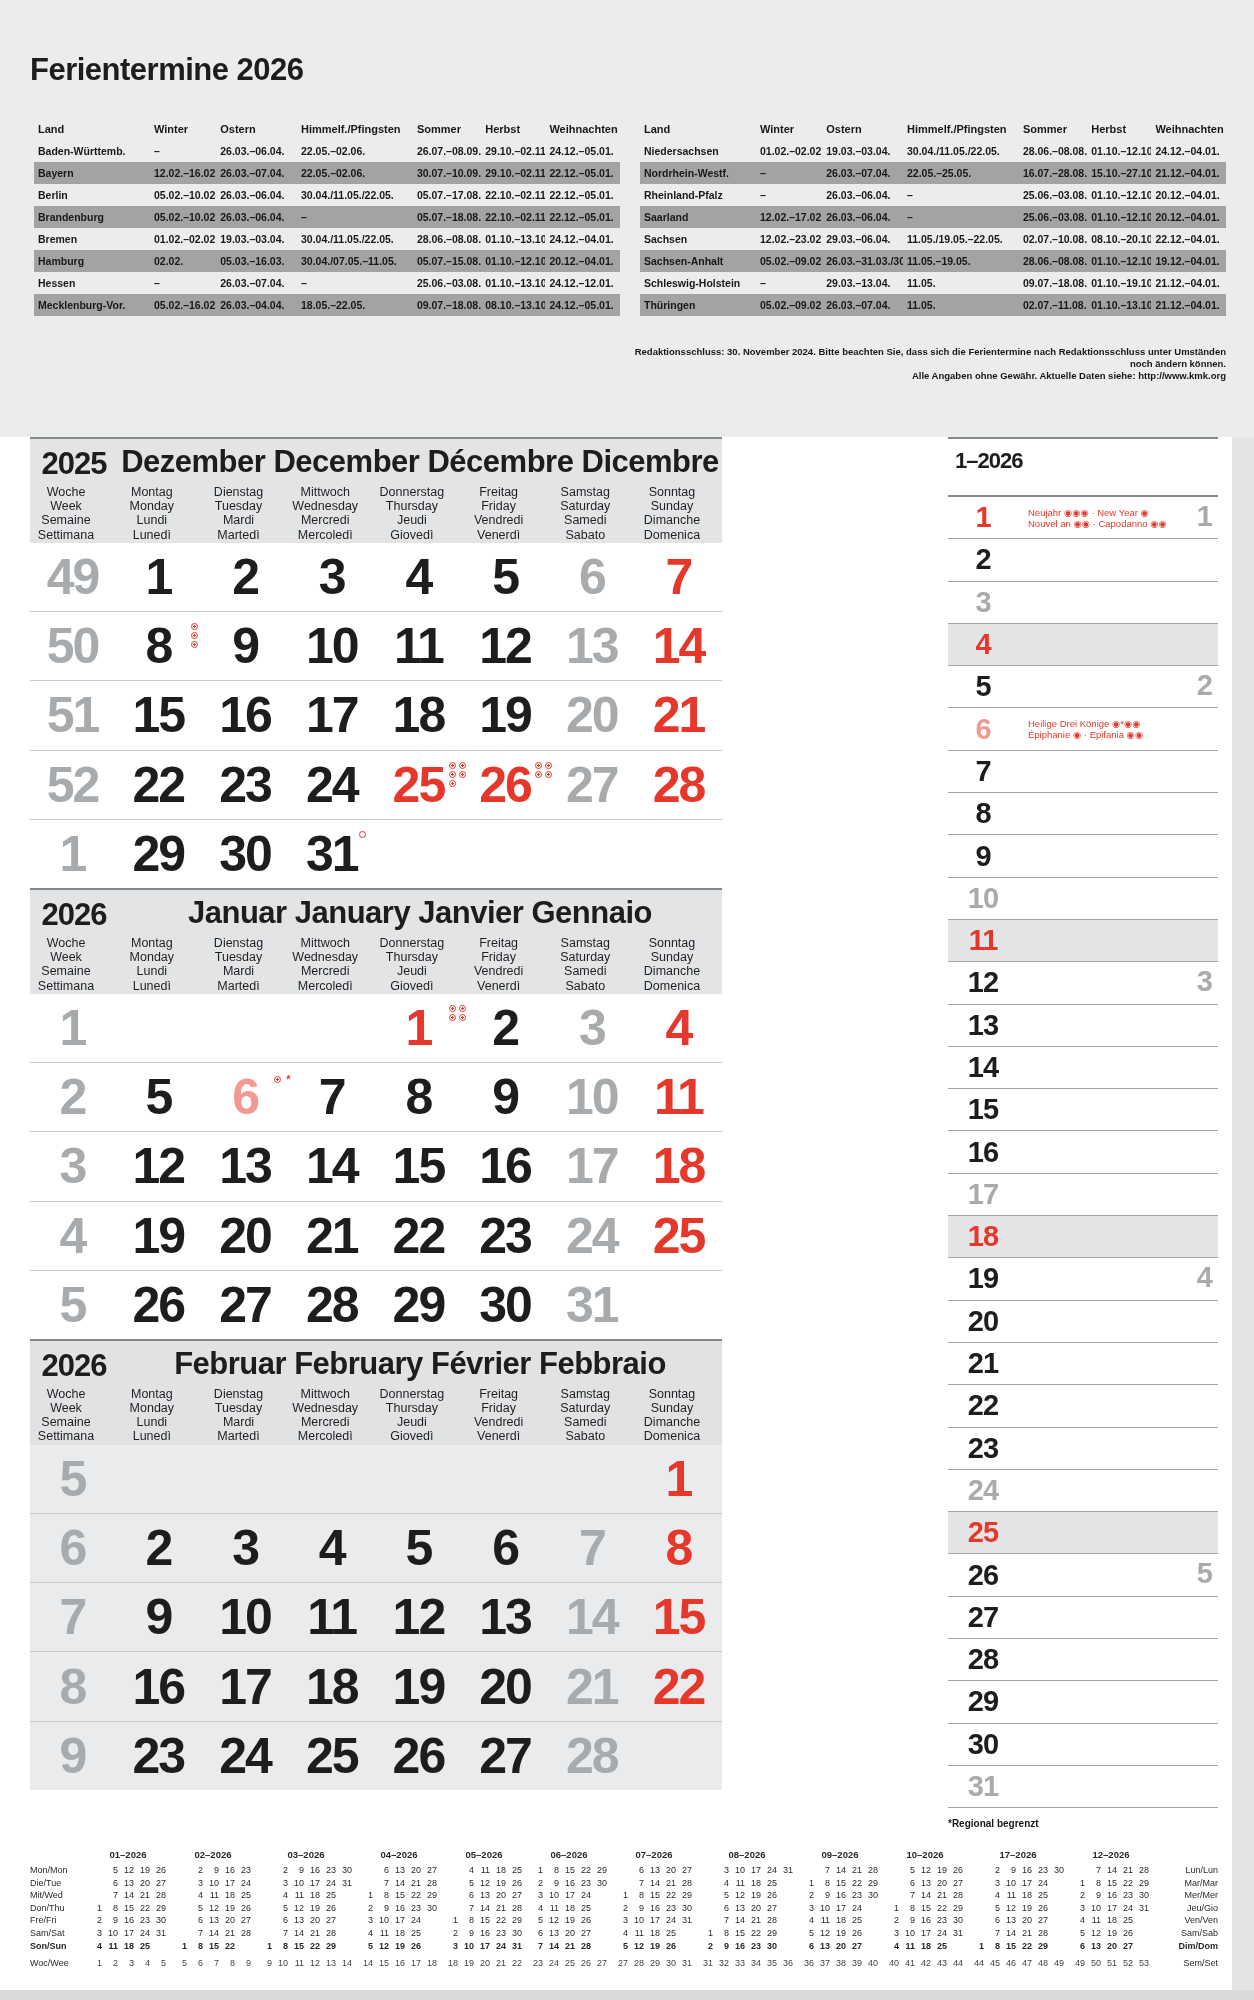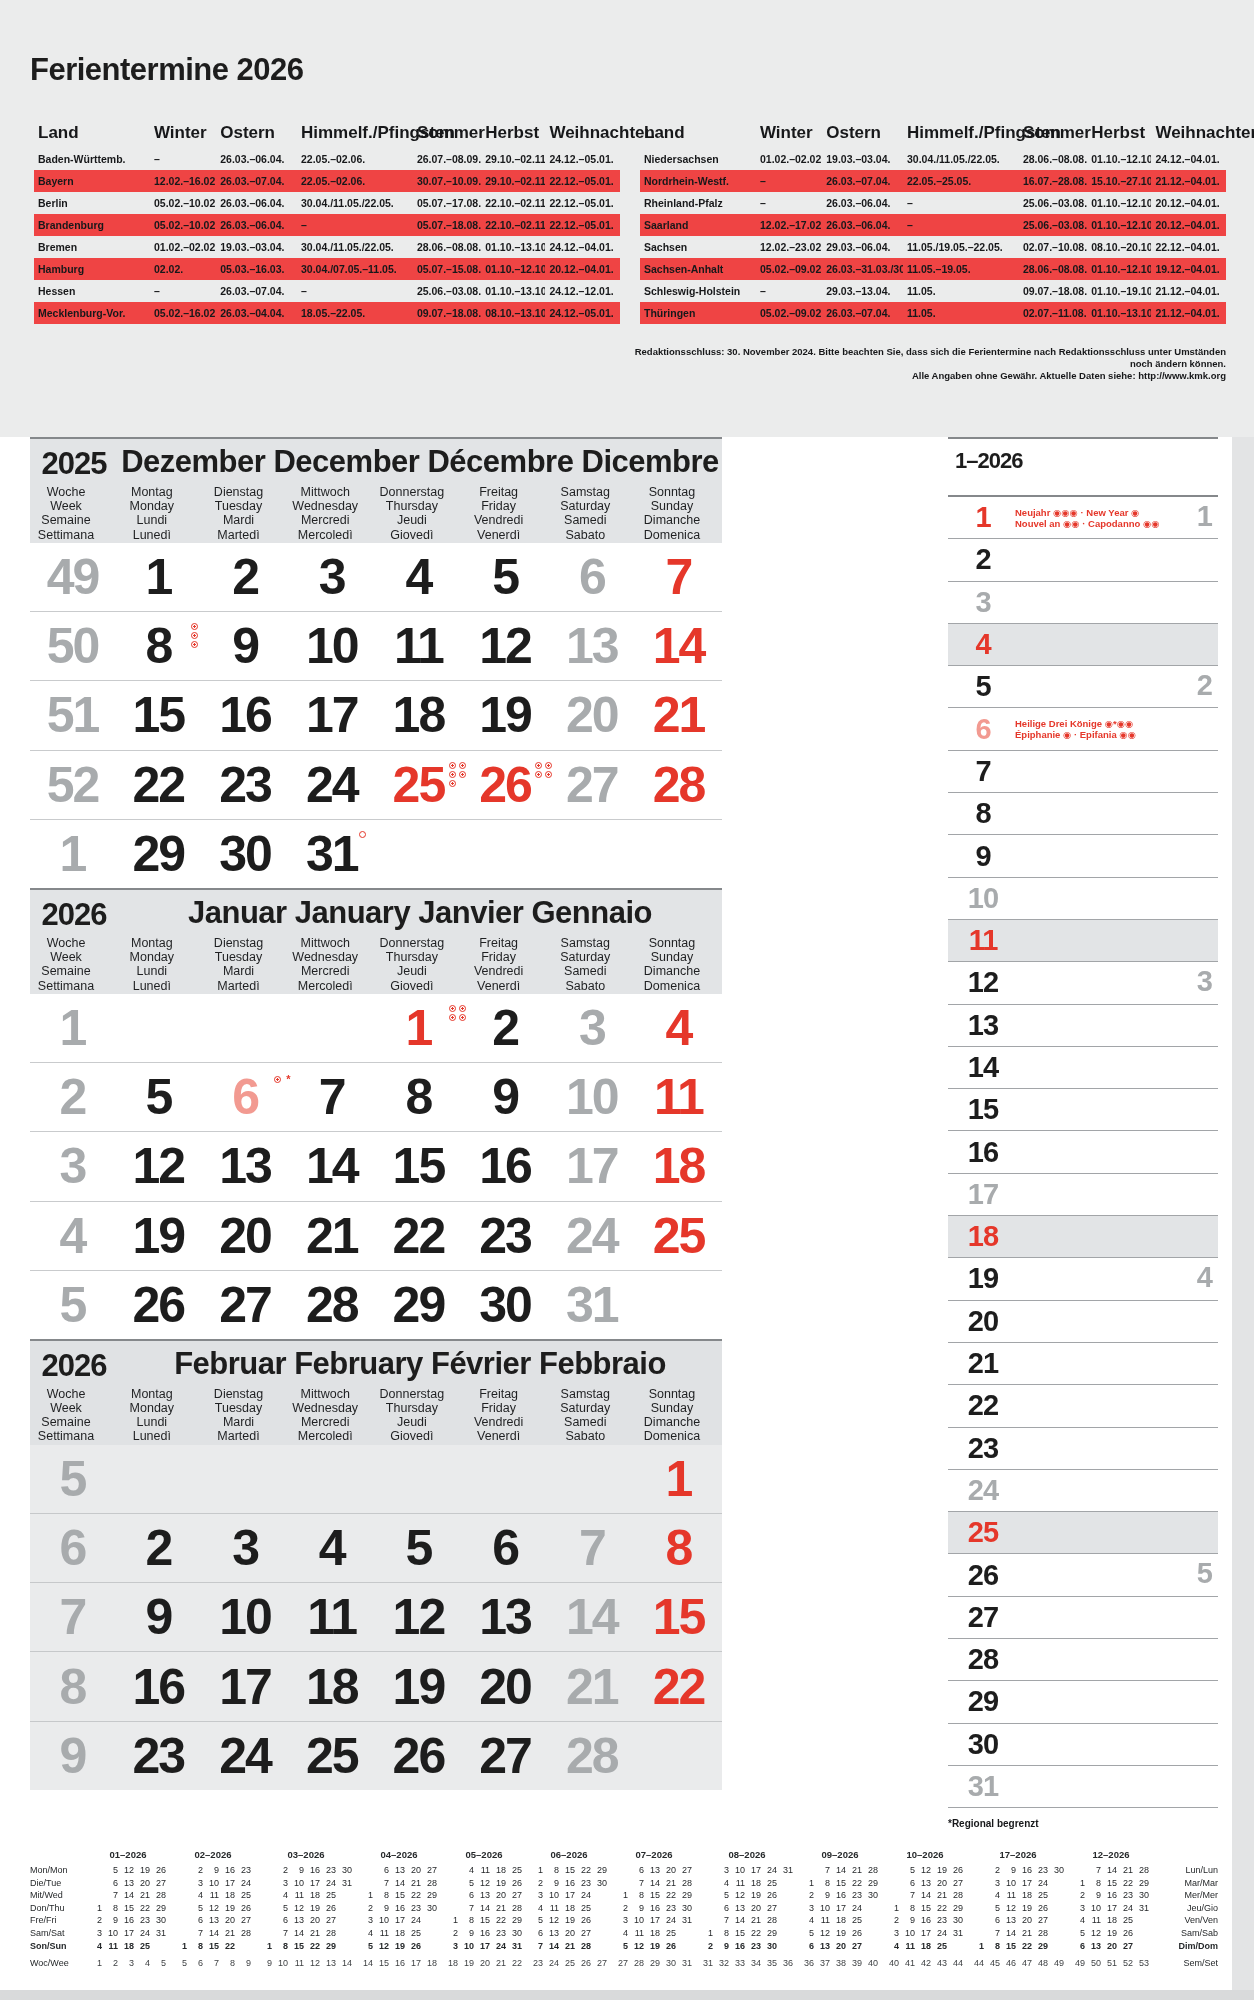--- a/index.html
+++ b/index.html
@@ -3,23 +3,23 @@
 <meta charset="utf-8">
 <style>
   html,body{margin:0;padding:0}
   body{width:1254px;height:2000px;position:relative;background:#ebecec;
        font-family:"Liberation Sans","DejaVu Sans",sans-serif;color:#1d1d1d;overflow:hidden}
   
   .topband{position:absolute;left:0;top:0;width:1254px;height:437px;background:#ebecec}
   .title{position:absolute;left:30px;top:52px;font-size:31px;font-weight:bold;letter-spacing:-0.5px}
   .tables{position:absolute;left:34px;top:118px;width:1192px;display:flex;gap:20px}
   table.ht{border-collapse:collapse;table-layout:fixed;width:586px;font-size:10.5px;font-weight:bold;color:#17181a}
-  .ht th{text-align:left;padding:5px 2px 5px 4px;font-size:17px;white-space:nowrap}
+  .ht th{text-align:left;padding:5px 2px 5px 4px;font-size:11px;white-space:nowrap}
   .ht td{padding:5px 2px 5px 4px;white-space:nowrap;overflow:hidden}
-  .ht tr.z{background:#ef4444}
+  .ht tr.z{background:#a3a3a3}
   .footnote{position:absolute;left:630px;top:346px;width:596px;text-align:right;
             font-size:9.5px;font-weight:bold;line-height:12px;color:#17181a}
   
   .sheet{position:absolute;left:0;top:437px;width:1232px;height:1553px;background:#ffffff}
   .rightstrip{position:absolute;left:1232px;top:437px;width:22px;height:1563px;background:#e3e4e5}
   .botband{position:absolute;left:0;top:1990px;width:1254px;height:10px;background:#d9dadb}
   
   .cal{position:absolute;left:30px;top:437px;width:692px}
   .m-head{height:106px;background:#e2e4e6;border-top:2px solid #85888b;position:relative;box-sizing:border-box}
   .m-year{position:absolute;left:0;top:7px;width:88px;text-align:center;font-size:31px;font-weight:bold;letter-spacing:-1px}
@@ -49,21 +49,21 @@
   .star{color:#e5372a;font-size:11px;font-weight:bold;line-height:7px}
   
   .sidebar{position:absolute;left:948px;top:437px;width:270px}
   .sb-head{border-top:2px solid #85888b;border-bottom:2px solid #85888b;height:60px;box-sizing:border-box}
   .sb-head h2{margin:9px 0 0 7px;font-size:22px;letter-spacing:-1px}
   .s-row{height:42.3px;border-bottom:1px solid #a2a5a8;display:flex;align-items:center;
          position:relative;box-sizing:border-box}
   .s-row.shaded{background:#e2e4e6}
   .s-num{width:46px;margin-left:12px;text-align:center;font-size:29px;font-weight:bold;letter-spacing:-1px}
   .s-num.gy{color:#a8abad}.s-num.rd{color:#e5372a}.s-num.pk{color:#f29a91}
-  .s-notes{margin-left:9px;font-size:9.5px;font-weight:bold;color:#e5372a;line-height:11px}
+  .s-notes{margin-left:22px;font-size:9.5px;font-weight:normal;color:#e5372a;line-height:11px}
   .s-week{position:absolute;right:6px;top:50%;transform:translateY(-56%);
           font-size:29px;font-weight:bold;color:#a8abad;letter-spacing:-1px}
   .regional{position:absolute;left:948px;top:1818px;width:270px;
             font-size:10px;font-weight:bold;color:#17181a}
   
   .strip{position:absolute;left:30px;top:1848px;width:1196px;display:flex;font-size:9px;color:#26292b}
   .slbl{width:58px;flex:none}
   .slbl.right{text-align:right;width:62px}
   .slbl .hsp{height:16px}
   .slbl .lr{height:12.6px;line-height:12.6px}

